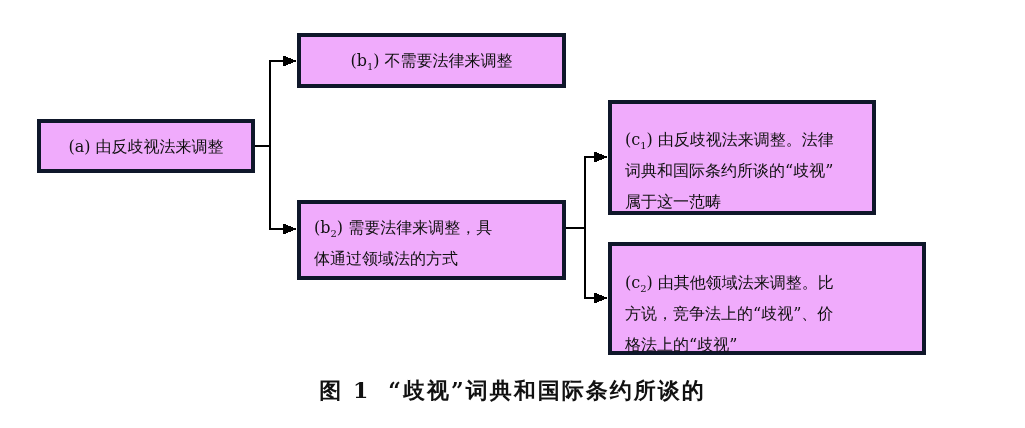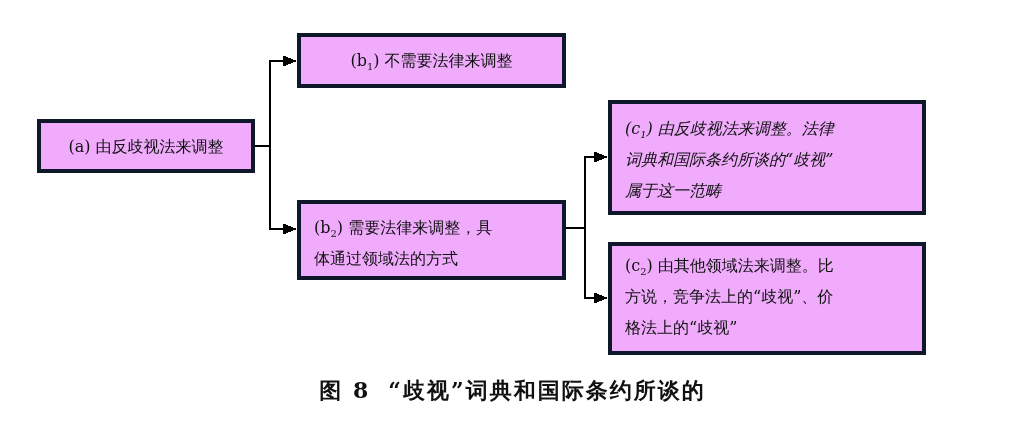--- a/index.html
+++ b/index.html
@@ -93,29 +93,29 @@
 
   <div class="node center-v" style="left:297px; top:33px; width:269px; height:55px;">
     <span class="node-text"><span>(b</span><sub class="node-sub">1</sub><span>) 不需要法律来调整</span></span>
   </div>
 
   <div class="node top-left" style="left:297px; top:200px; width:269px; height:80px;">
     <span class="node-text"><span>(b</span><sub class="node-sub">2</sub><span>) 需要法律来调整，具
 体通过领域法的方式</span></span>
   </div>
 
-  <div class="node top-left" style="left:608px; top:100px; width:318px; height:115px; padding-top:9px;font-style:italic;">
+  <div class="node top-left" style="left:608px; top:100px; width:268px; height:115px; padding-top:20px;">
     <span class="node-text"><span>(c</span><sub class="node-sub">1</sub><span>) 由反歧视法来调整。法律
 词典和国际条约所谈的“歧视”
 属于这一范畴</span></span>
   </div>
 
-  <div class="node top-left" style="left:608px; top:242px; width:318px; height:113px; padding-top:4px;">
+  <div class="node top-left" style="left:608px; top:242px; width:318px; height:113px; padding-top:21px;">
     <span class="node-text"><span>(c</span><sub class="node-sub">2</sub><span>) 由其他领域法来调整。比
 方说，竞争法上的“歧视”、价
 格法上的“歧视”</span></span>
   </div>
 
   <div class="caption">
-    <span class="cap-label">图 8</span><span>“歧视”词典和国际条约所谈的</span>
+    <span class="cap-label">图 1</span><span>“歧视”词典和国际条约所谈的</span>
   </div>
 
 </div>
 
 </body></html>

